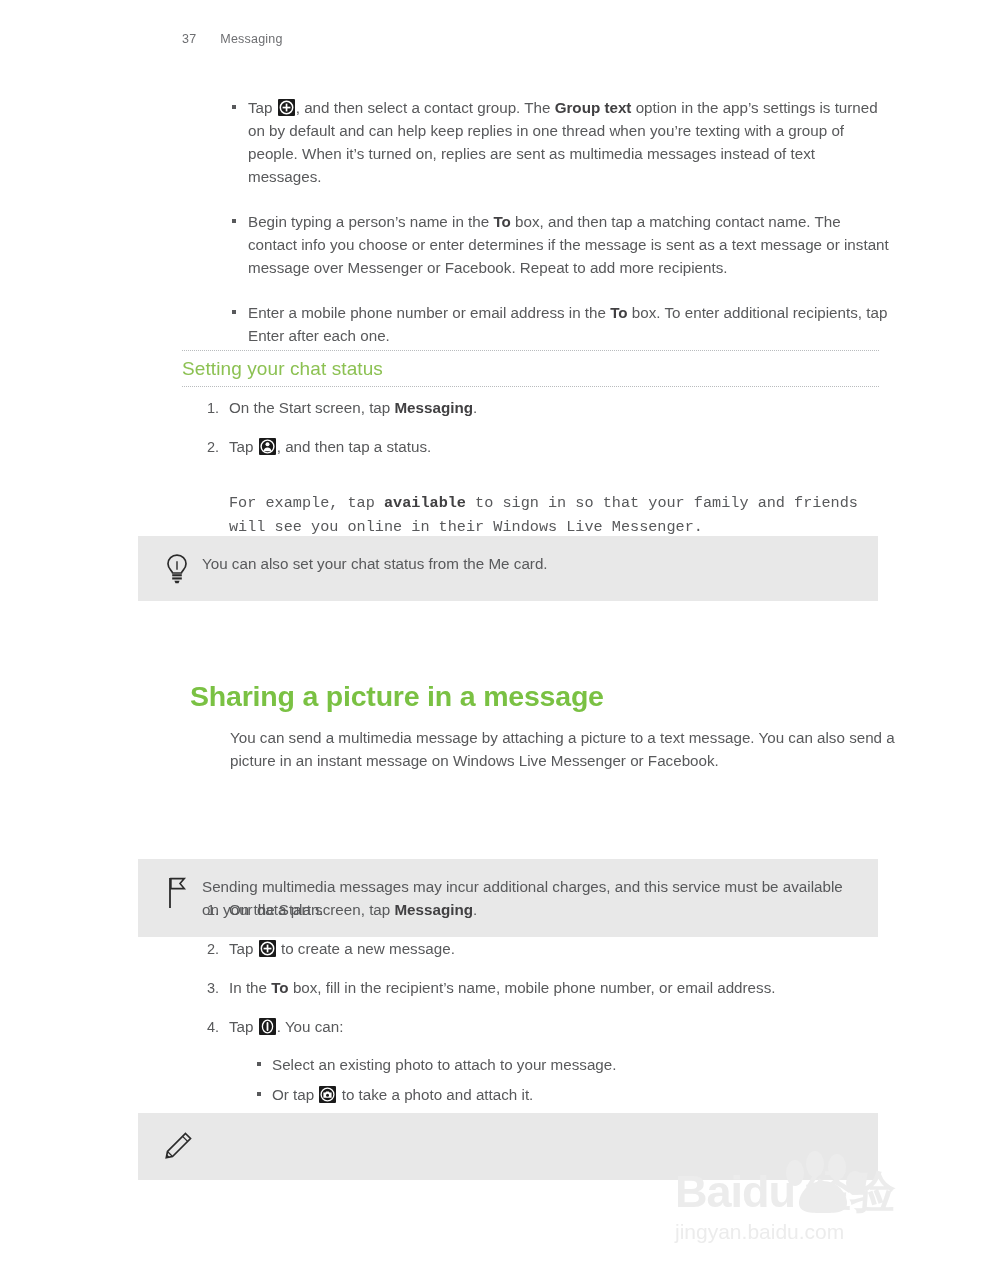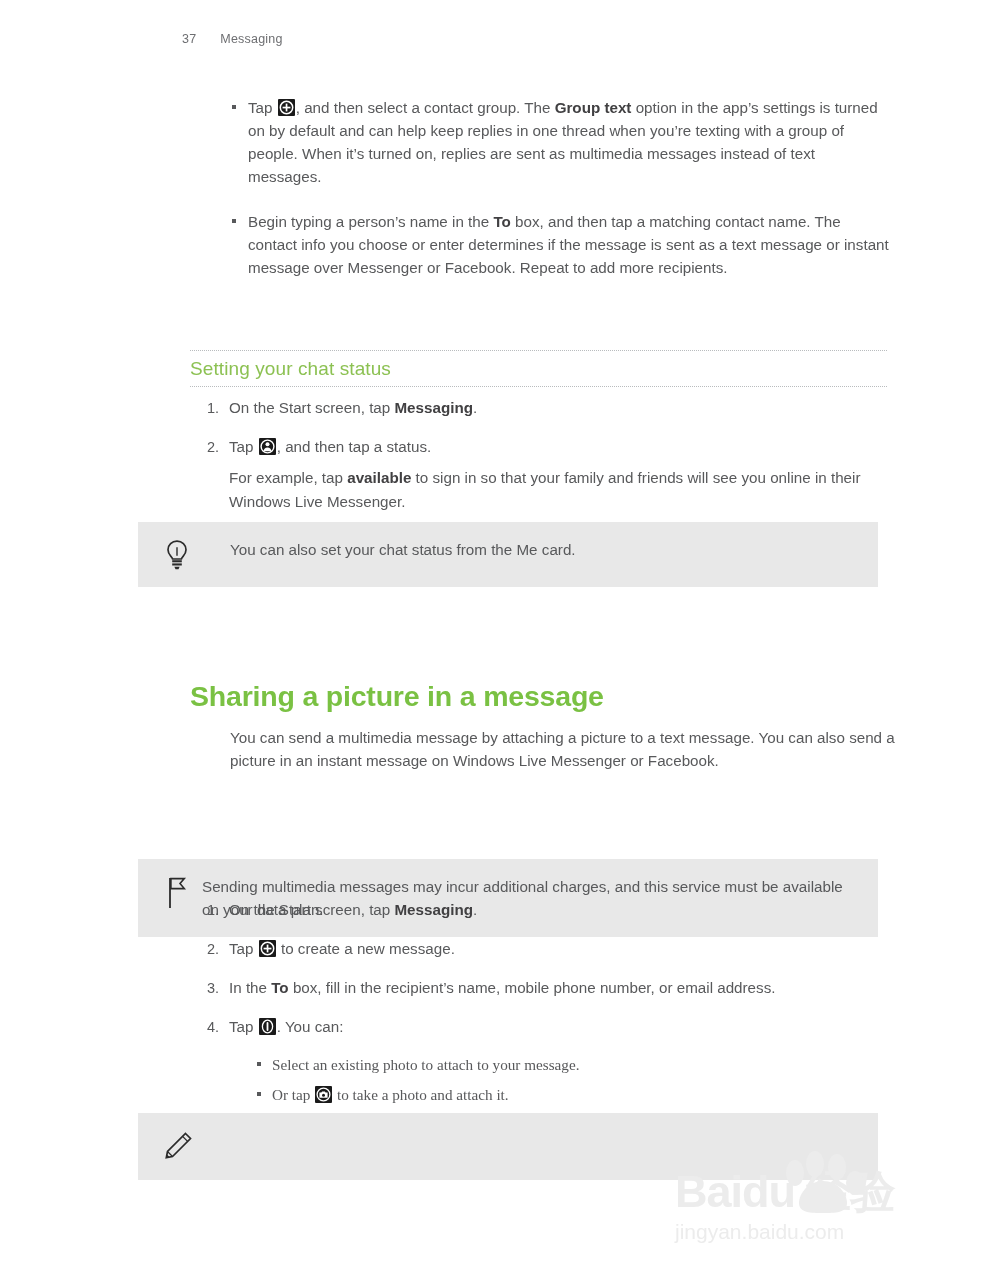--- a/index.html
+++ b/index.html
@@ -80,27 +80,26 @@
   ol.num > li::before {
     content: counter(step) ".";
     position: absolute;
     left: 0;
     top: 0;
     width: 20px;
     text-align: right;
     font-size: 14.5px;
     color: #58595b;
   }
-  ol.num > li p { margin: 7px 0 0 0; }
+  ol.num > li p { margin: 32px 0 0 0; font-family: Liberation Mono, monospace; }
 
   .nested-bullets {
     list-style: none;
     margin: 14px 0 0 0;
     padding: 0 0 0 26px;
-    font-family: Liberation Serif, serif;
   }
   .nested-bullets li {
     position: relative;
     padding-left: 17px;
     margin-bottom: 6px;
     font-size: 15.2px;
     line-height: 24px;
   }
   .nested-bullets li::before {
     content: "";
@@ -109,21 +108,21 @@
     top: 9px;
     width: 4px;
     height: 4px;
     background: #58595b;
   }
 
   b, .bold { font-weight: bold; color: #414042; }
 
   
   .sub-head {
-    margin: 0 0 0 8px;
+    margin: 0 0 0 0;
     padding: 7px 0 6px 0;
     border-top: 1px dotted #b9bcbe;
     border-bottom: 1px dotted #b9bcbe;
     color: #8cc152;
     font-size: 19px;
     font-weight: normal;
     letter-spacing: .1px;
   }
 
   
@@ -222,39 +221,40 @@
     <span class="pg-num">37</span><span>Messaging</span>
   </div>
 
   <ul class="sq bullets-top" style="position:absolute; top:96px; left:229px; width:660px;">
     <li><span class="rich">Tap <span class="chip"><svg width="17" height="17" viewBox="0 0 17 17">
               <circle cx="8.5" cy="8.5" r="6.2" fill="none" stroke="#fff" stroke-width="1.5"></circle>
               <rect x="7.7" y="4.6" width="1.7" height="7.8" fill="#fff"></rect>
               <rect x="4.6" y="7.7" width="7.8" height="1.7" fill="#fff"></rect>
             </svg></span>, and then select a contact group. The <b>Group text</b> option in the app’s settings is turned on by default and can help keep replies in one thread when you’re texting with a group of people. When it’s turned on, replies are sent as multimedia messages instead of text messages.</span></li>
     <li><span class="rich">Begin typing a person’s name in the <b>To</b> box, and then tap a matching contact name. The contact info you choose or enter determines if the message is sent as a text message or instant message over Messenger or Facebook. Repeat to add more recipients.</span></li>
+    <li><span class="rich">Enter a mobile phone number or email address in the <b>To</b> box. To enter additional recipients, tap Enter after each one.</span></li>
   </ul>
 
   <h2 class="sub-head" style="position:absolute; top:350px; left:182px; width:697px;">Setting your chat status</h2>
 
   <ol class="num" style="position:absolute; top:396px; left:199px; width:690px;">
     <li>
       <span class="rich">On the Start screen, tap <b>Messaging</b>.</span>
     </li>
     <li>
       <span class="rich">Tap <span class="chip"><svg width="17" height="17" viewBox="0 0 17 17">
               <circle cx="8.5" cy="8.5" r="6.4" fill="none" stroke="#fff" stroke-width="1.4"></circle>
               <circle cx="8.5" cy="6.3" r="2.0" fill="#fff"></circle>
               <path d="M4.6 13.2c0-2.4 1.8-3.8 3.9-3.8s3.9 1.4 3.9 3.8z" fill="#fff"></path>
             </svg></span>, and then tap a status.</span>
       <p><span class="rich">For example, tap <b>available</b> to sign in so that your family and friends will see you online in their Windows Live Messenger.</span></p>
     </li>
   </ol>
 
-  <div class="callout" style="top:522px;gap:28px;">
+  <div class="callout" style="top:536px;">
     <div class="cicon">
       <svg width="26" height="32" viewBox="0 0 26 32" aria-hidden="true">
         <path d="M13 2.2c-5.1 0-9 3.8-9 8.6 0 3 1.4 5 2.9 6.6.9 1 1.5 1.7 1.7 2.6h8.8c.2-.9.8-1.6 1.7-2.6 1.5-1.6 2.9-3.6 2.9-6.6 0-4.8-3.9-8.6-9-8.6z" fill="none" stroke="#2b2b2b" stroke-width="1.7"></path>
         <rect x="8.2" y="21.2" width="9.6" height="2.1" fill="#2b2b2b"></rect>
         <rect x="8.2" y="24.4" width="9.6" height="2.1" fill="#2b2b2b"></rect>
         <path d="M10.4 27.8h5.2l-1.1 2.4h-3z" fill="#2b2b2b"></path>
         <path d="M13 8.2v8.6" stroke="#2b2b2b" stroke-width="1.4" fill="none"></path>
       </svg>
     </div>
     <div class="ctext">You can also set your chat status from the Me card.</div>

